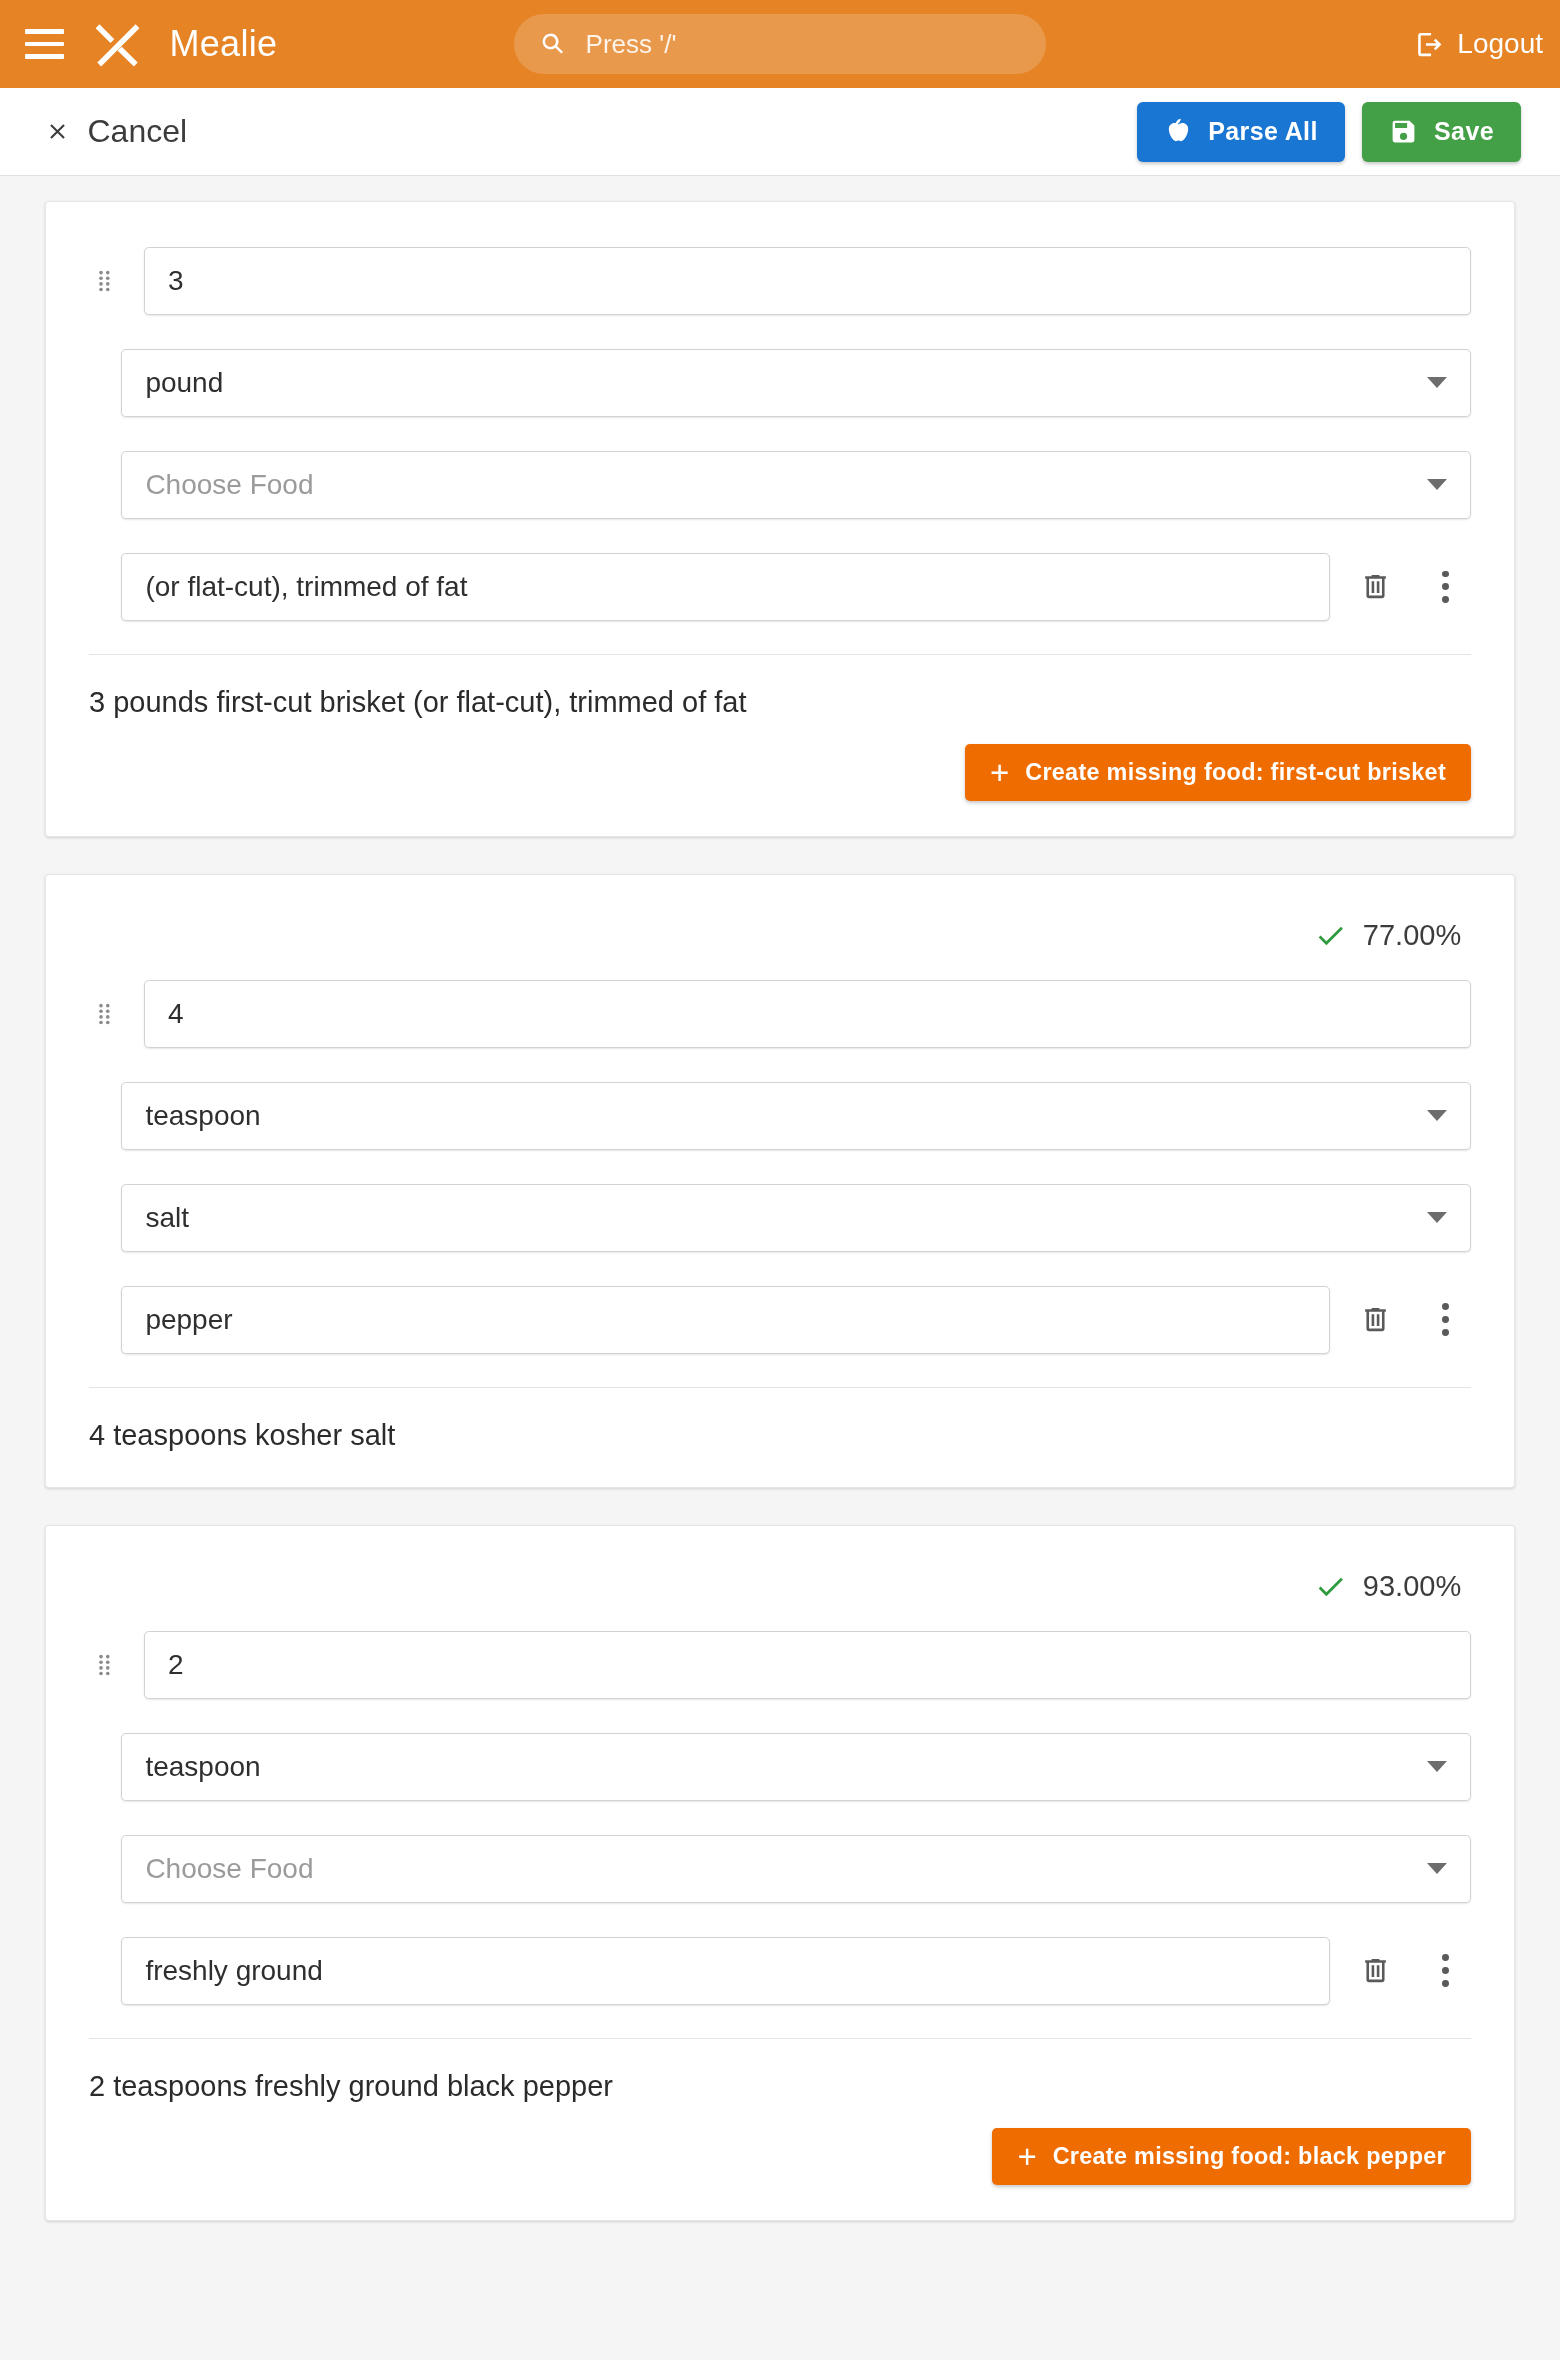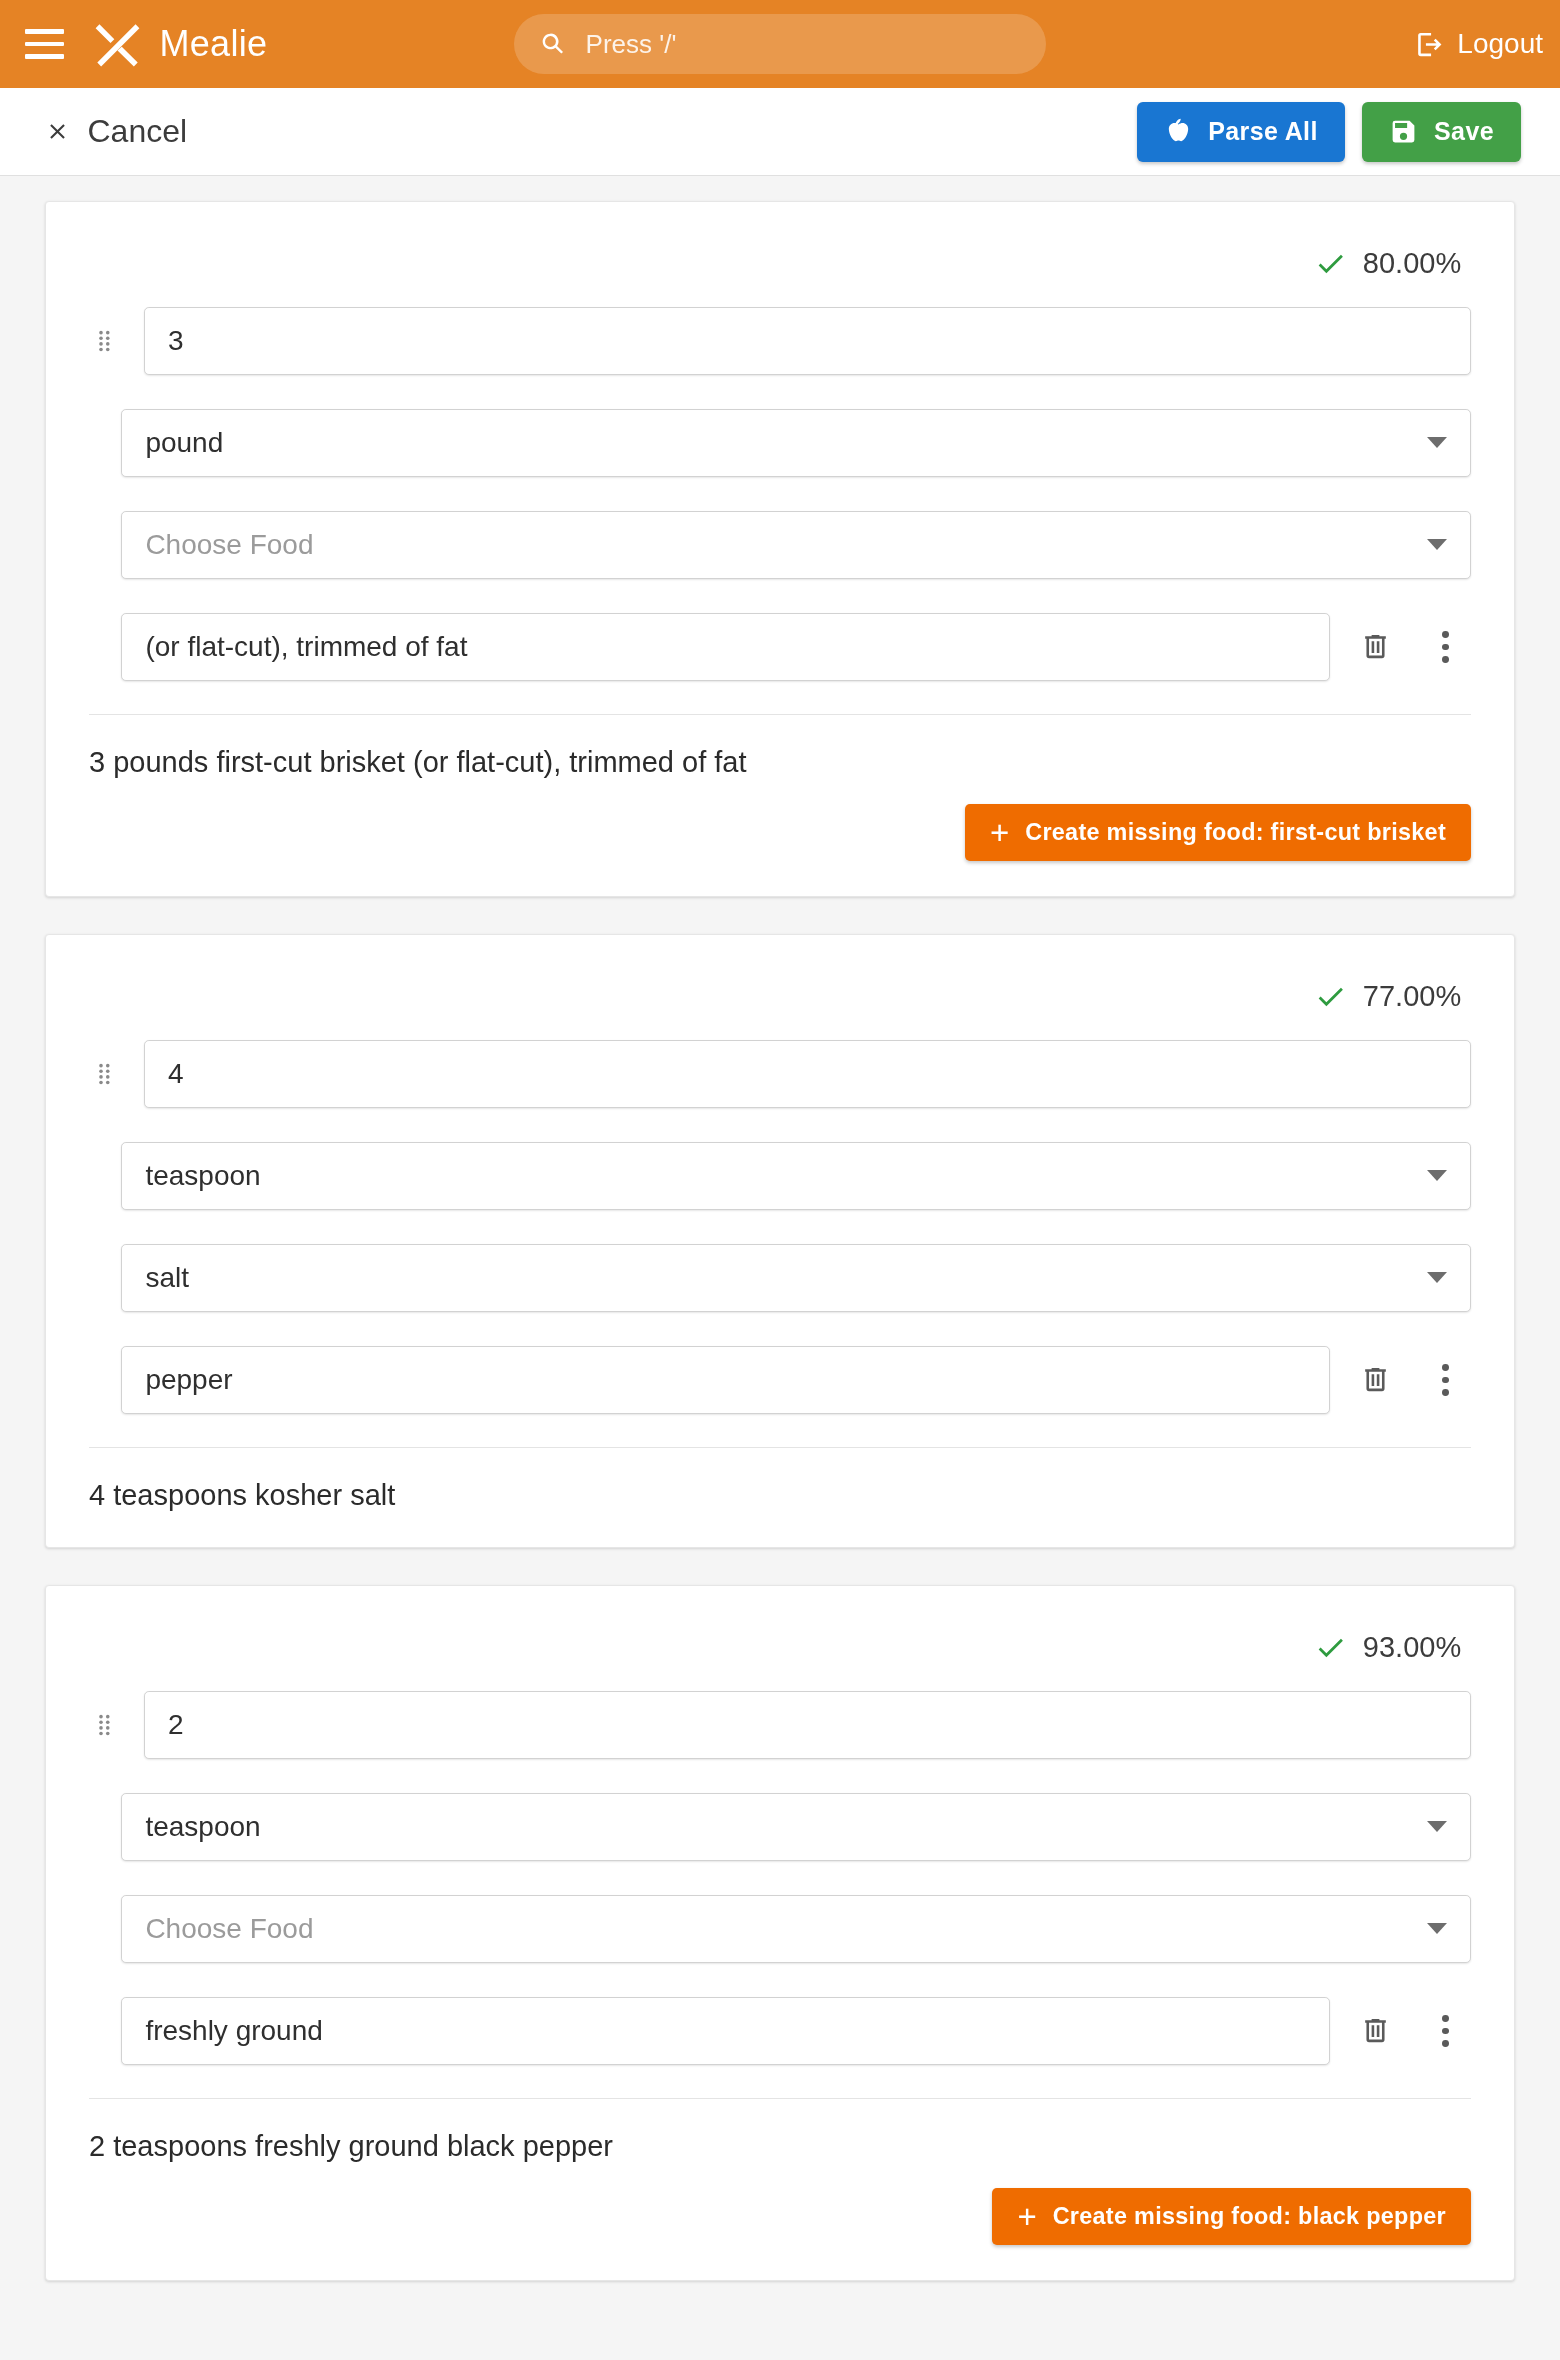--- a/index.html
+++ b/index.html
@@ -24,21 +24,21 @@
   .hamburger {
     width: 45px; height: 45px;
     display: flex; flex-direction: column; justify-content: center; gap: 7.8px;
     margin-right: 21.5px;
     cursor: pointer;
   }
   .hamburger span {
     display: block; height: 4.9px; width: 39px; background: #fff; border-radius: 1px;
   }
   .brand {
-    display: flex; align-items: center; gap: 17px;
+    display: flex; align-items: center; gap: 27px;
   }
   .brand-logo { width: 51px; height: 51px; }
   .brand-name {
     font-size: 36px;
     font-weight: 400;
     letter-spacing: 0.3px;
     color: #fff;
   }
   .searchbox {
     position: absolute;
@@ -273,26 +273,20 @@
         </svg>
         <span>Save</span>
       </button>
     </div>
   </div>
 </div>
 
 <div class="page">
 
   <div class="card">
-    <div class="confidence">
-      <svg class="check-icon" viewBox="0 0 24 24">
-        <path fill="#2e9b3f" d="M9 16.2L4.8 12l-1.4 1.4L9 19 21 7l-1.4-1.4z"></path>
-      </svg>
-      <span>80.00%</span>
-    </div>
 
     <div class="row-qty">
       <div class="drag-handle">
         <svg viewBox="0 0 24 24" width="27" height="27">
             <g fill="#8a8a8a">
           <circle cx="8" cy="5" r="1.6"></circle>
               <circle cx="14" cy="5" r="1.6"></circle>
           <circle cx="8" cy="10" r="1.6"></circle>
               <circle cx="14" cy="10" r="1.6"></circle>
           <circle cx="8" cy="15" r="1.6"></circle>

